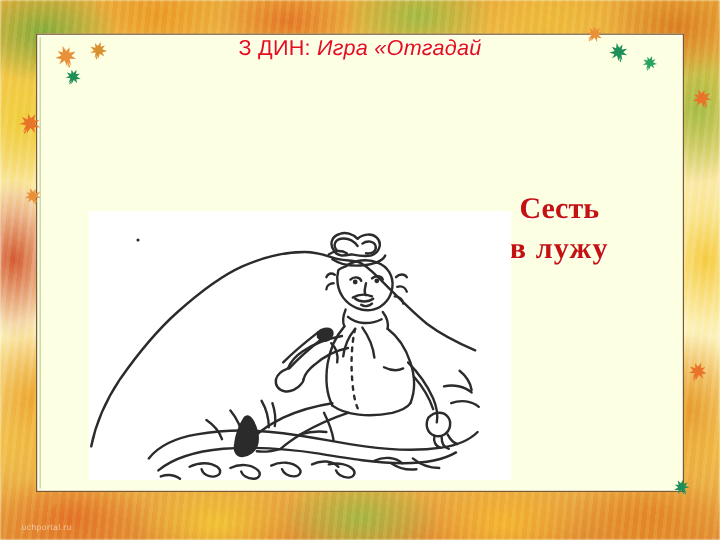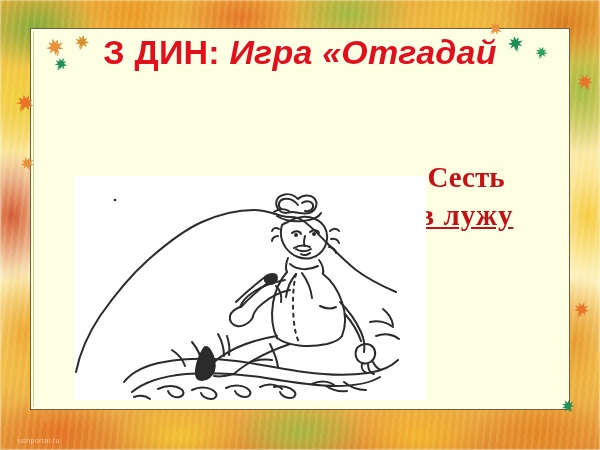--- a/index.html
+++ b/index.html
@@ -79,48 +79,48 @@
   }
   .leaf svg { display: block; }
 
   
   .title {
     position: absolute;
     left: 40px;
     right: 40px;
     top: 28px;
     text-align: center;
-    font-size: 34px;
-    font-weight: bold;
+    font-size: 18px;
+    font-weight: normal;
     line-height: 1.42;
     color: #e2101a;
     letter-spacing: .2px;
     text-shadow:
        1px 0 0 #fffdf0, -1px 0 0 #fffdf0,
        0 1px 0 #fffdf0, 0 -1px 0 #fffdf0,
        1px 1px 0 #fffdf0, -1px -1px 0 #fffdf0;
   }
   .title .upright { font-style: normal; }
   .title .ital    { font-style: italic; }
 
   
   .answer {
     position: absolute;
     right: 34px;
     top: 158px;
     width: 200px;
     text-align: center;
     font-family: "Liberation Serif", serif;
     font-weight: bold;
-    font-size: 29px;
+    font-size: 25px;
     line-height: 1.32;
     color: #c41111;
     text-shadow: 1px 1px 0 rgba(255,255,255,.85);
   }
-  .answer .line2 { letter-spacing: 1px; text-decoration: underline; }
+  .answer .line2 { letter-spacing: 1px; }
 
   
   .illustration {
     position: absolute;
     left: 74px;
     top: 176px;
     width: 352px;
     height: 224px;
     background: #ffffff;
     overflow: hidden;

